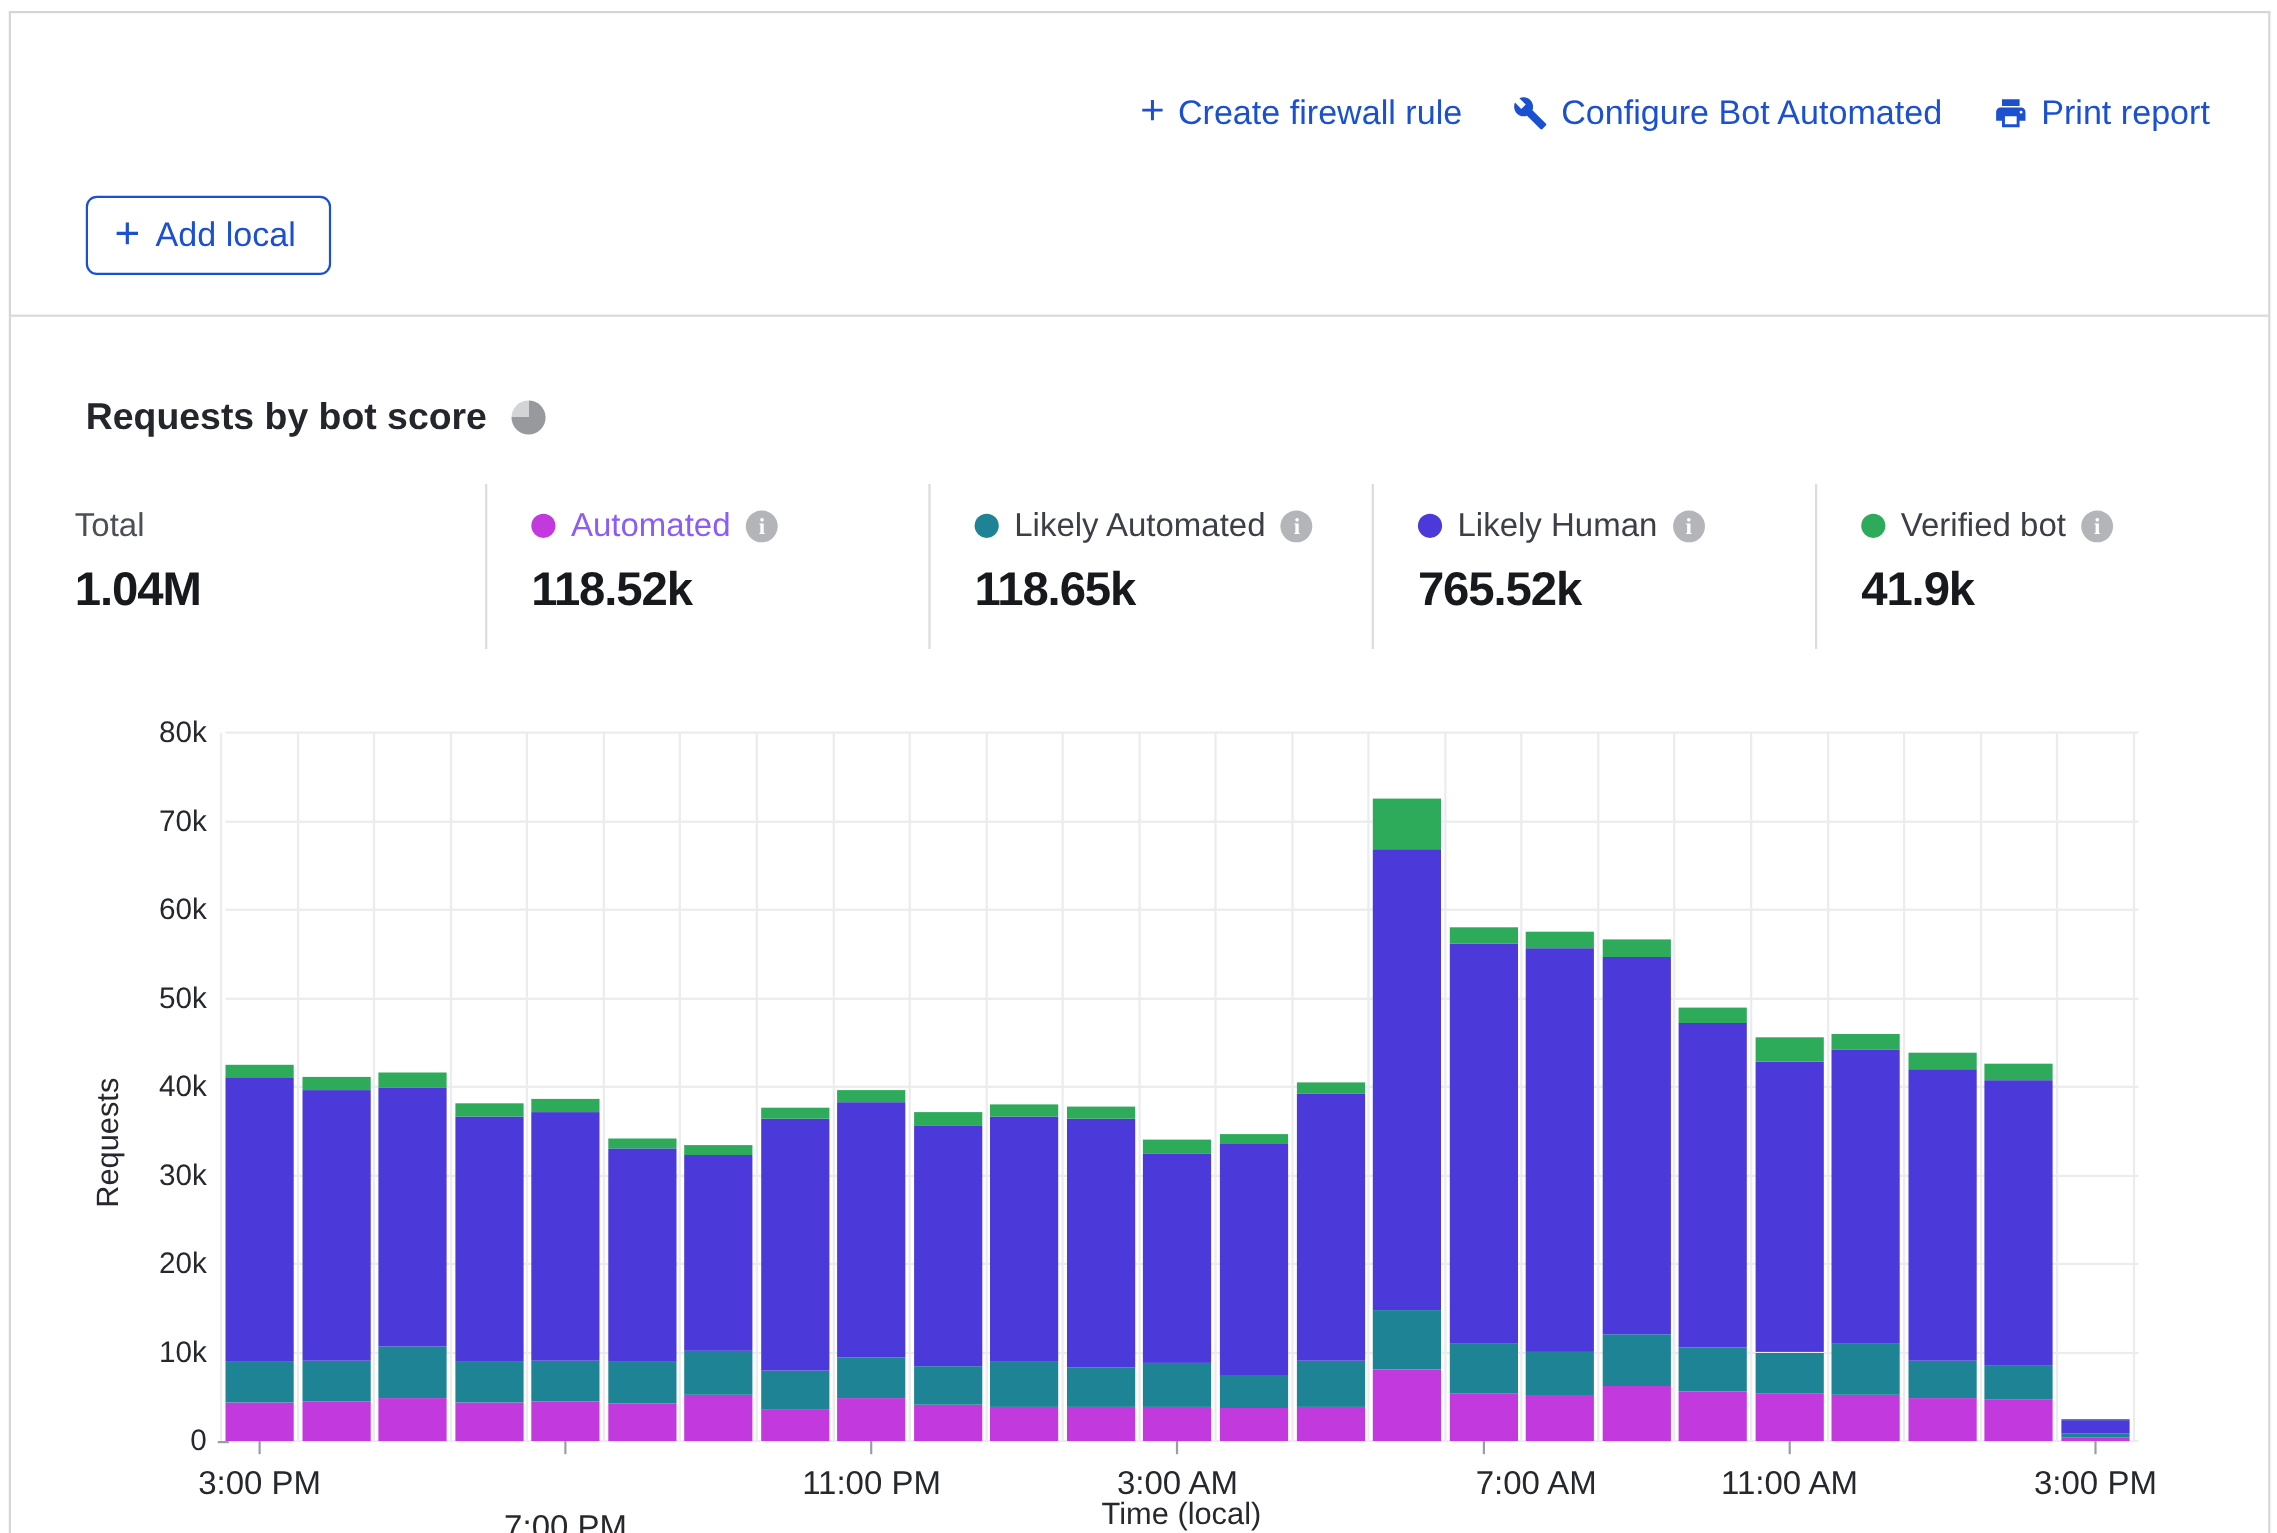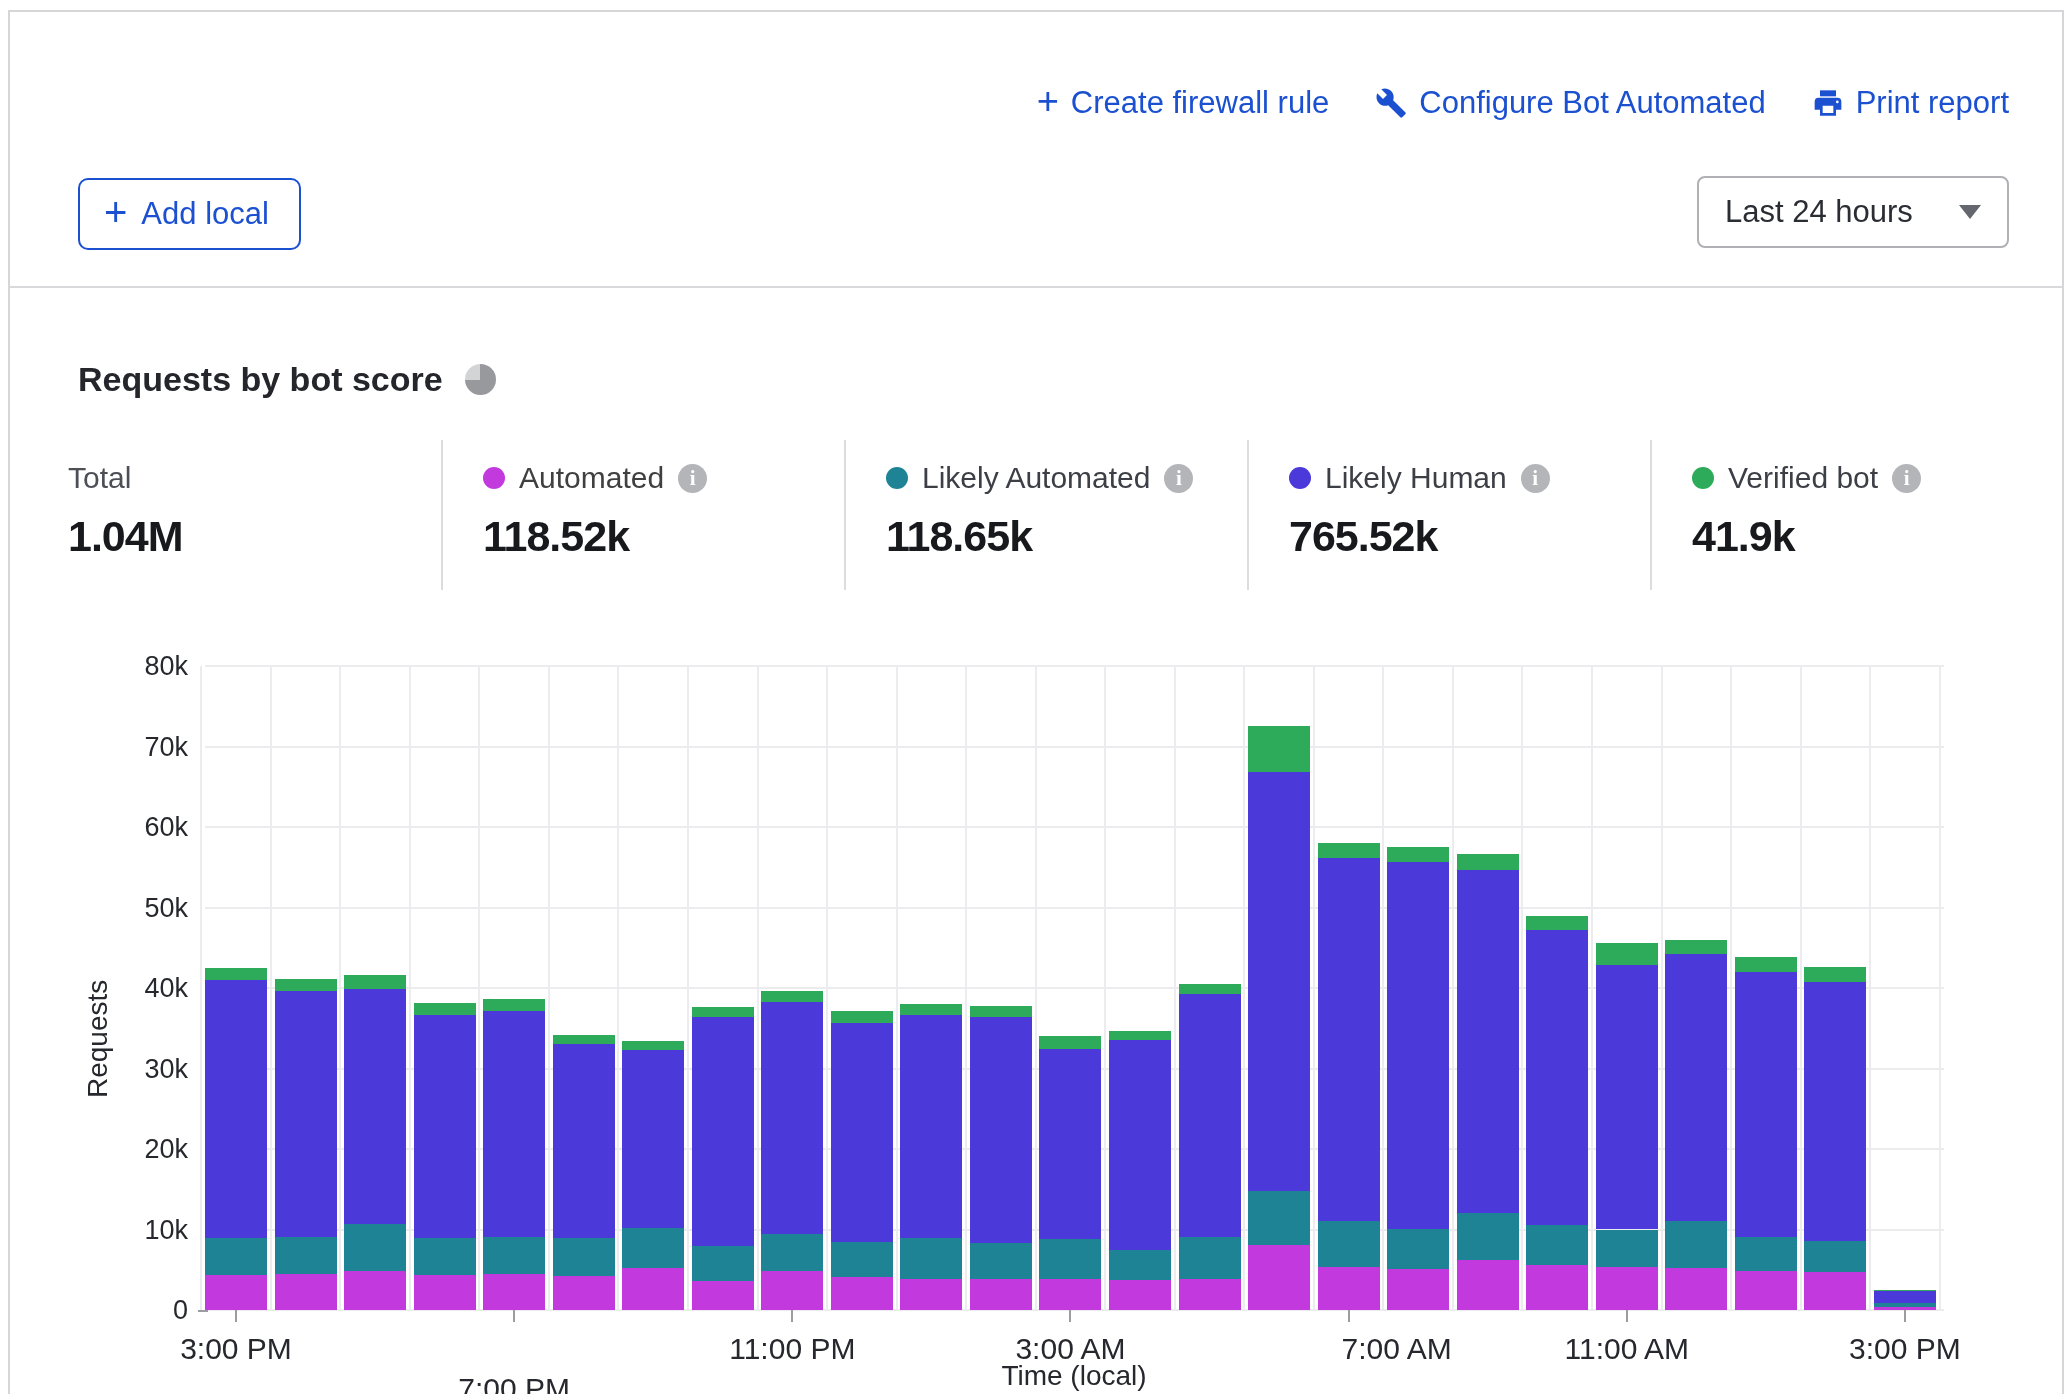--- a/index.html
+++ b/index.html
@@ -82,24 +82,20 @@
                 <path d="M19 8H5a3 3 0 0 0-3 3v6h4v4.5h12V17h4v-6a3 3 0 0 0-3-3zm-3 11.5H8V14h8v5.5zM19 12.2a1 1 0 1 1 0-2 1 1 0 0 1 0 2z"></path>
               </svg>
             </span>
             <span>Print report</span>
           </div>
         </div>
       <button class="add-filter">
         <span class="plus-glyph">+</span>
         <span>Add local</span>
       </button>
-      <div class="time-range">
-        <span>Last 24 hours</span>
-        <span class="caret-down"></span>
-      </div>
     </div>
 
     <div class="section-title">
       <span>Requests by bot score</span>
       <span class="pie-icon"></span>
     </div>
   </div>
 
   <div class="stats" id="stats-row">
     <div class="stat-col" style="left:68px;">
@@ -108,21 +104,21 @@
       </div>
       <div class="stat-value">1.04M</div>
     </div>
   <div class="stat-divider" style="left: 441px;"></div>
       <div class="stat-divider" style="left: 844px;"></div>
       <div class="stat-divider" style="left: 1247px;"></div>
       <div class="stat-divider" style="left: 1650px;"></div>
       <div class="stat-col" style="left: 483px;">
         <div class="stat-label-row">
           <span class="legend-dot" style="background: rgb(194, 58, 222);"></span>
-          <span class="stat-label" style="color: #404040;">Automated</span>
+          <span class="stat-label" style="color: #8b5cf6;">Automated</span>
           <span class="info-icon">i</span>
         </div>
         <div class="stat-value">118.52k</div>
       </div>
       <div class="stat-col" style="left: 886px;">
         <div class="stat-label-row">
           <span class="legend-dot" style="background: rgb(30, 132, 149);"></span>
           <span class="stat-label" style="color: rgb(60, 63, 69);">Likely Automated</span>
           <span class="info-icon">i</span>
         </div>

